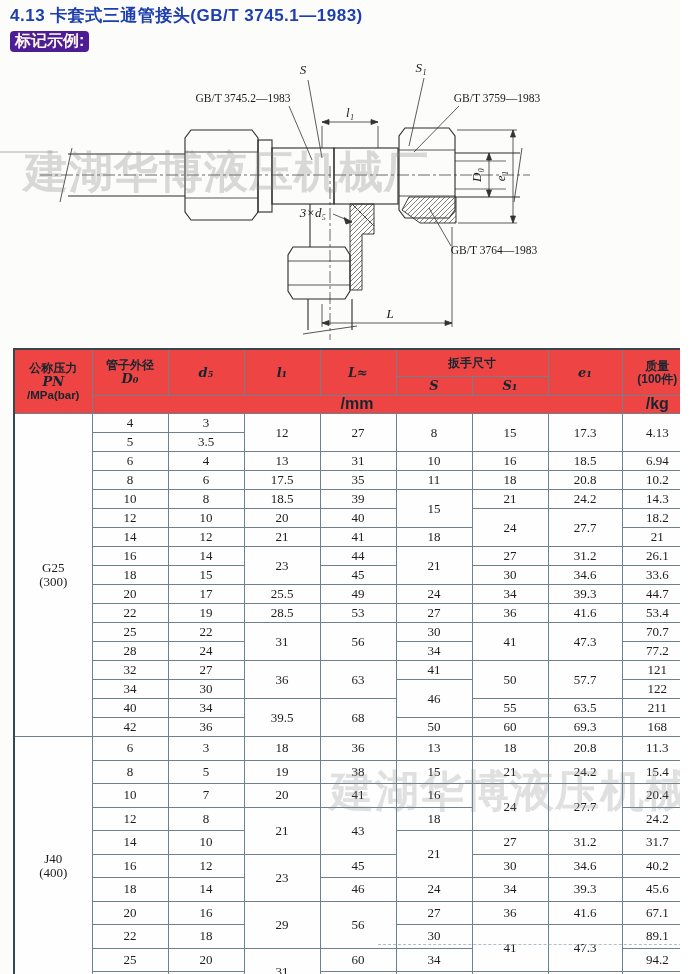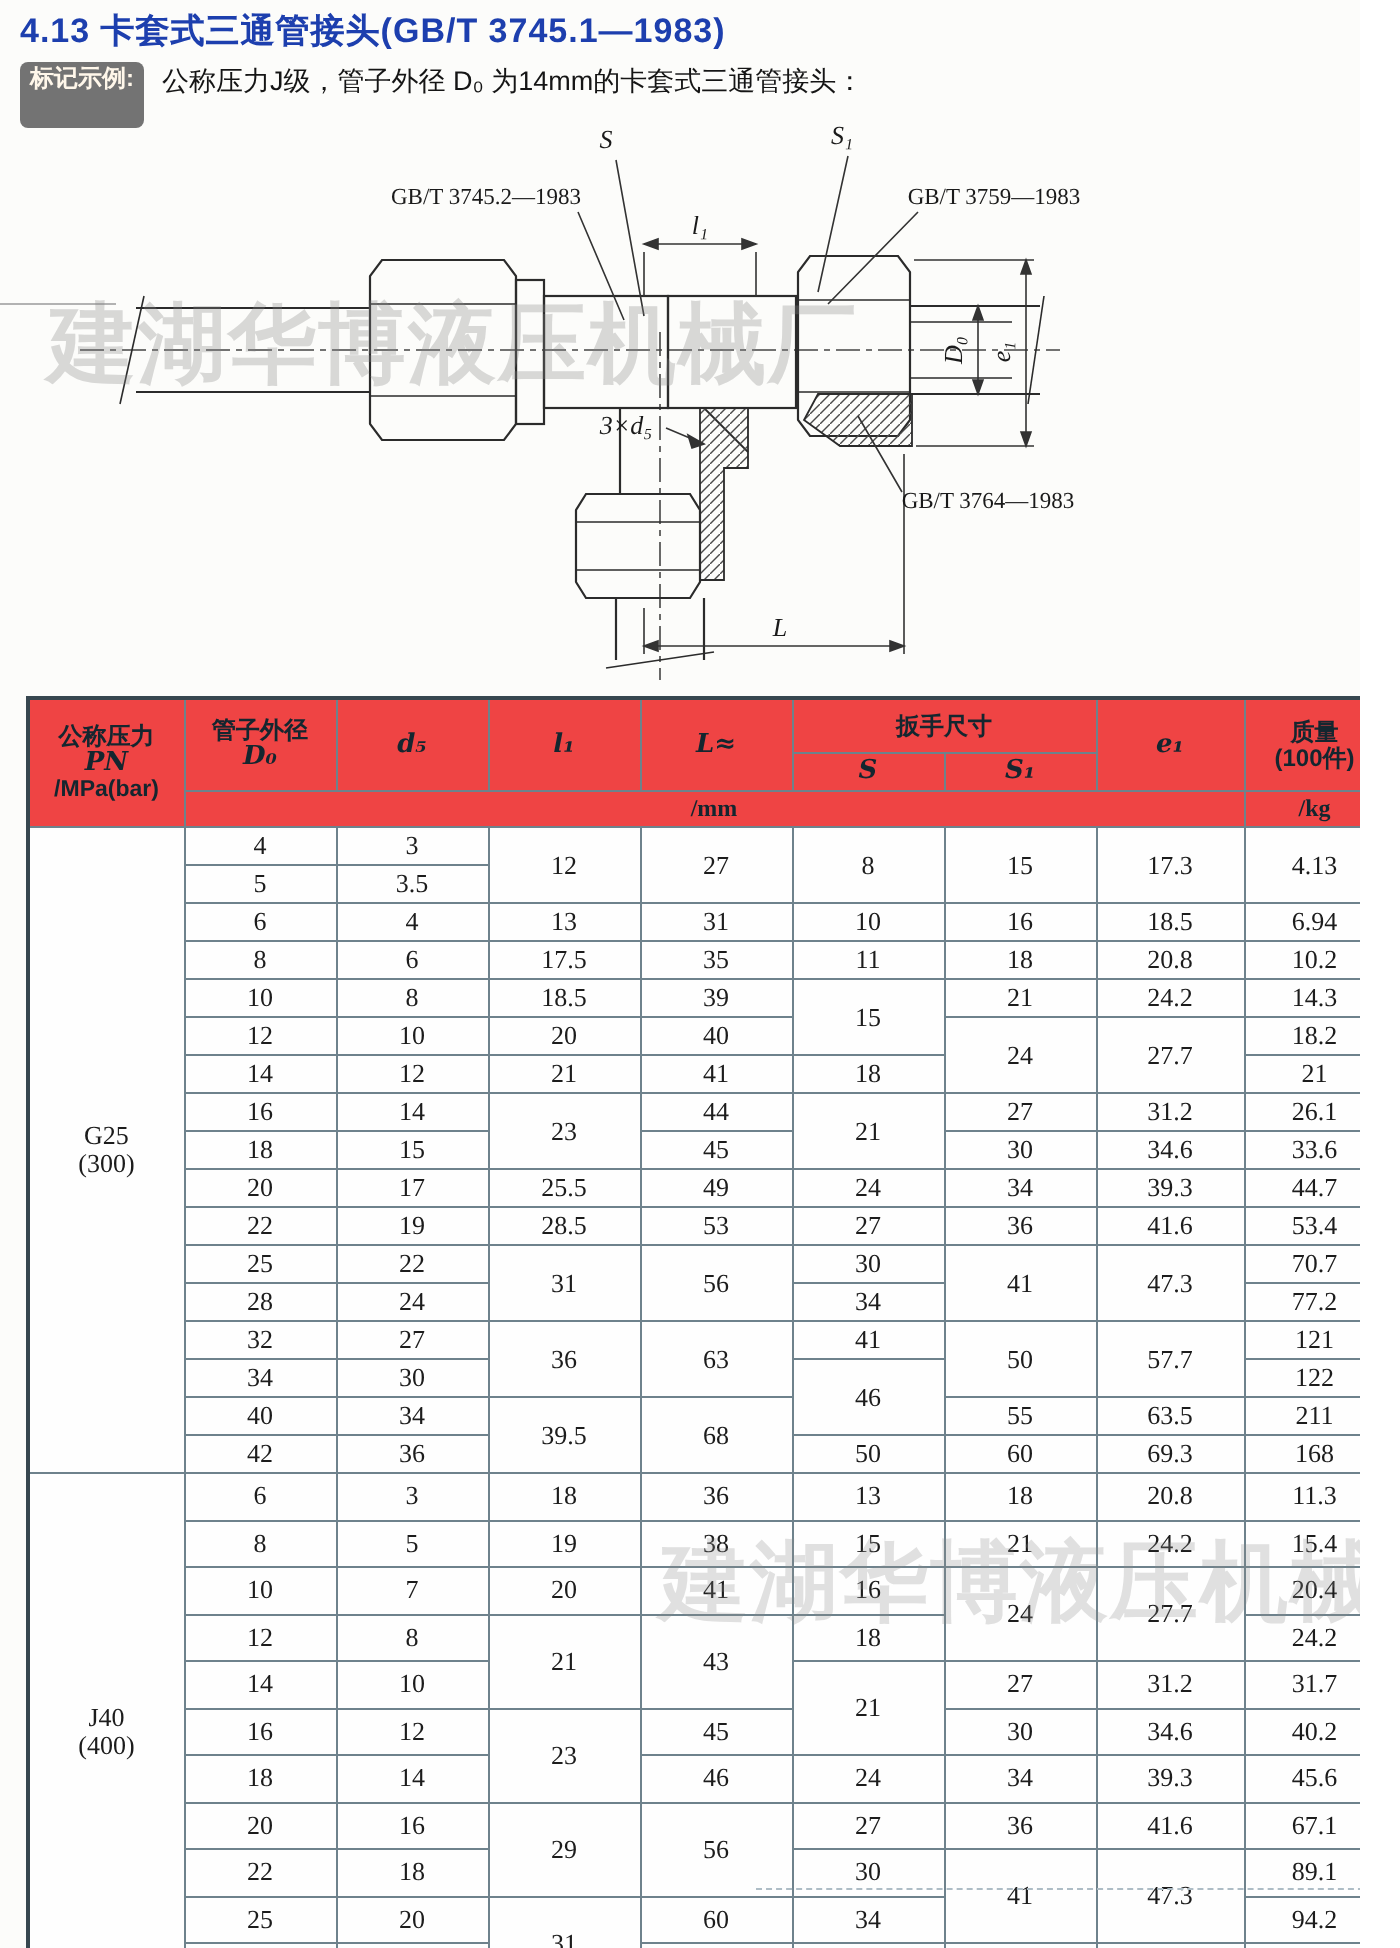--- a/index.html
+++ b/index.html
@@ -3,22 +3,22 @@
 <meta charset="utf-8">
 <style>
   html,body{margin:0;padding:0;}
   body{width:700px;height:974px;background:#ffffff;font-family:"Liberation Sans","DejaVu Sans",sans-serif;}
   .page{position:relative;width:680px;height:974px;background:#fcfcfa;overflow:hidden;}
 
   
   .title{position:absolute;left:10px;top:4px;margin:0;font-size:17px;font-weight:bold;
          color:#1d3fae;letter-spacing:0.5px;white-space:nowrap;}
   .intro{position:absolute;left:10px;top:31px;display:flex;align-items:flex-start;}
-  .badge{flex:0 0 auto;background:#737373;color:#fff7ea;font-size:12px;font-weight:bold;
-         padding:2px 5px 19px;border-radius:4px;line-height:1;}
+  .badge{flex:0 0 auto;background:#4c1d95;color:#fff7ea;font-size:16px;font-weight:bold;
+         padding:2px 5px 3px;border-radius:4px;line-height:1;}
   .intro-lines{margin-left:9px;font-size:13.5px;color:#151515;line-height:1.55;white-space:nowrap;}
 
   
   .wm{position:absolute;font-size:44px;font-weight:bold;color:rgba(134,134,134,0.30);
       letter-spacing:1px;white-space:nowrap;z-index:4;pointer-events:none;}
   .wm1{left:24px;top:143px;}
   .wm2{left:330px;top:762px;color:rgba(140,140,140,0.26);}
 
   
   .drawing{position:absolute;left:0;top:62px;}
@@ -31,39 +31,38 @@
              table-layout:fixed;z-index:2;}
   table.spec th,table.spec td{border:1px solid #6e828c;text-align:center;vertical-align:middle;
              padding:0;line-height:1.05;background:#fefefe;}
   table.spec{border:2px solid #37474f;}
   table.spec thead th{background:#ef4444;color:#14262f;font-size:12px;font-weight:600;}
   table.spec thead .var{font-family:"DejaVu Serif","Liberation Serif",serif;font-style:italic;
              font-size:13px;font-weight:600;}
   table.spec thead .rom{font-style:normal;font-size:11.5px;font-family:Liberation Sans, sans-serif;font-weight:600;text-align:center;}
   table.spec thead tr:nth-child(1) th{height:26px;}
   table.spec thead tr:nth-child(2) th{height:18px;}
-  table.spec thead tr:nth-child(3) th{height:17px;font-family:Liberation Serif, serif;font-size:12px;}
+  table.spec thead tr:nth-child(3) th{height:17px;font-family:Liberation Sans, sans-serif;font-size:16px;}
   table.spec td{font-family:"Liberation Serif","DejaVu Serif",serif;font-size:13px;color:#1c1c1c;}
   tr.sec-0 td{height:18px;}
   tr.sec-1 td{height:22.5px;}
   td.pn-cell{font-size:12.5px;line-height:1.5;background:#fefefe;}
 
   .scan-dash{position:absolute;left:378px;top:944px;width:314px;border-top:1.5px dashed #aebdc6;z-index:5;}
 </style>
 </head>
 <body>
 
 <div class="page">
 
   <h1 class="title">4.13 卡套式三通管接头(GB/T 3745.1—1983)</h1>
 
   <div class="intro">
     <span class="badge">标记示例:</span>
     <div class="intro-lines">
-      <div>公称压力J级，管子外径 D₀ 为14mm的卡套式三通管接头：</div>
     </div>
   </div>
 
   <div class="wm wm1">建湖华博液压机械厂</div>
 
   <svg class="drawing" width="700" height="284" viewBox="0 0 700 284">
     <defs>
       <pattern id="hatch" width="5" height="5" patternUnits="userSpaceOnUse">
         <path d="M0,5 L5,0" stroke="#4a4a4a" stroke-width="0.7"></path>
       </pattern>

